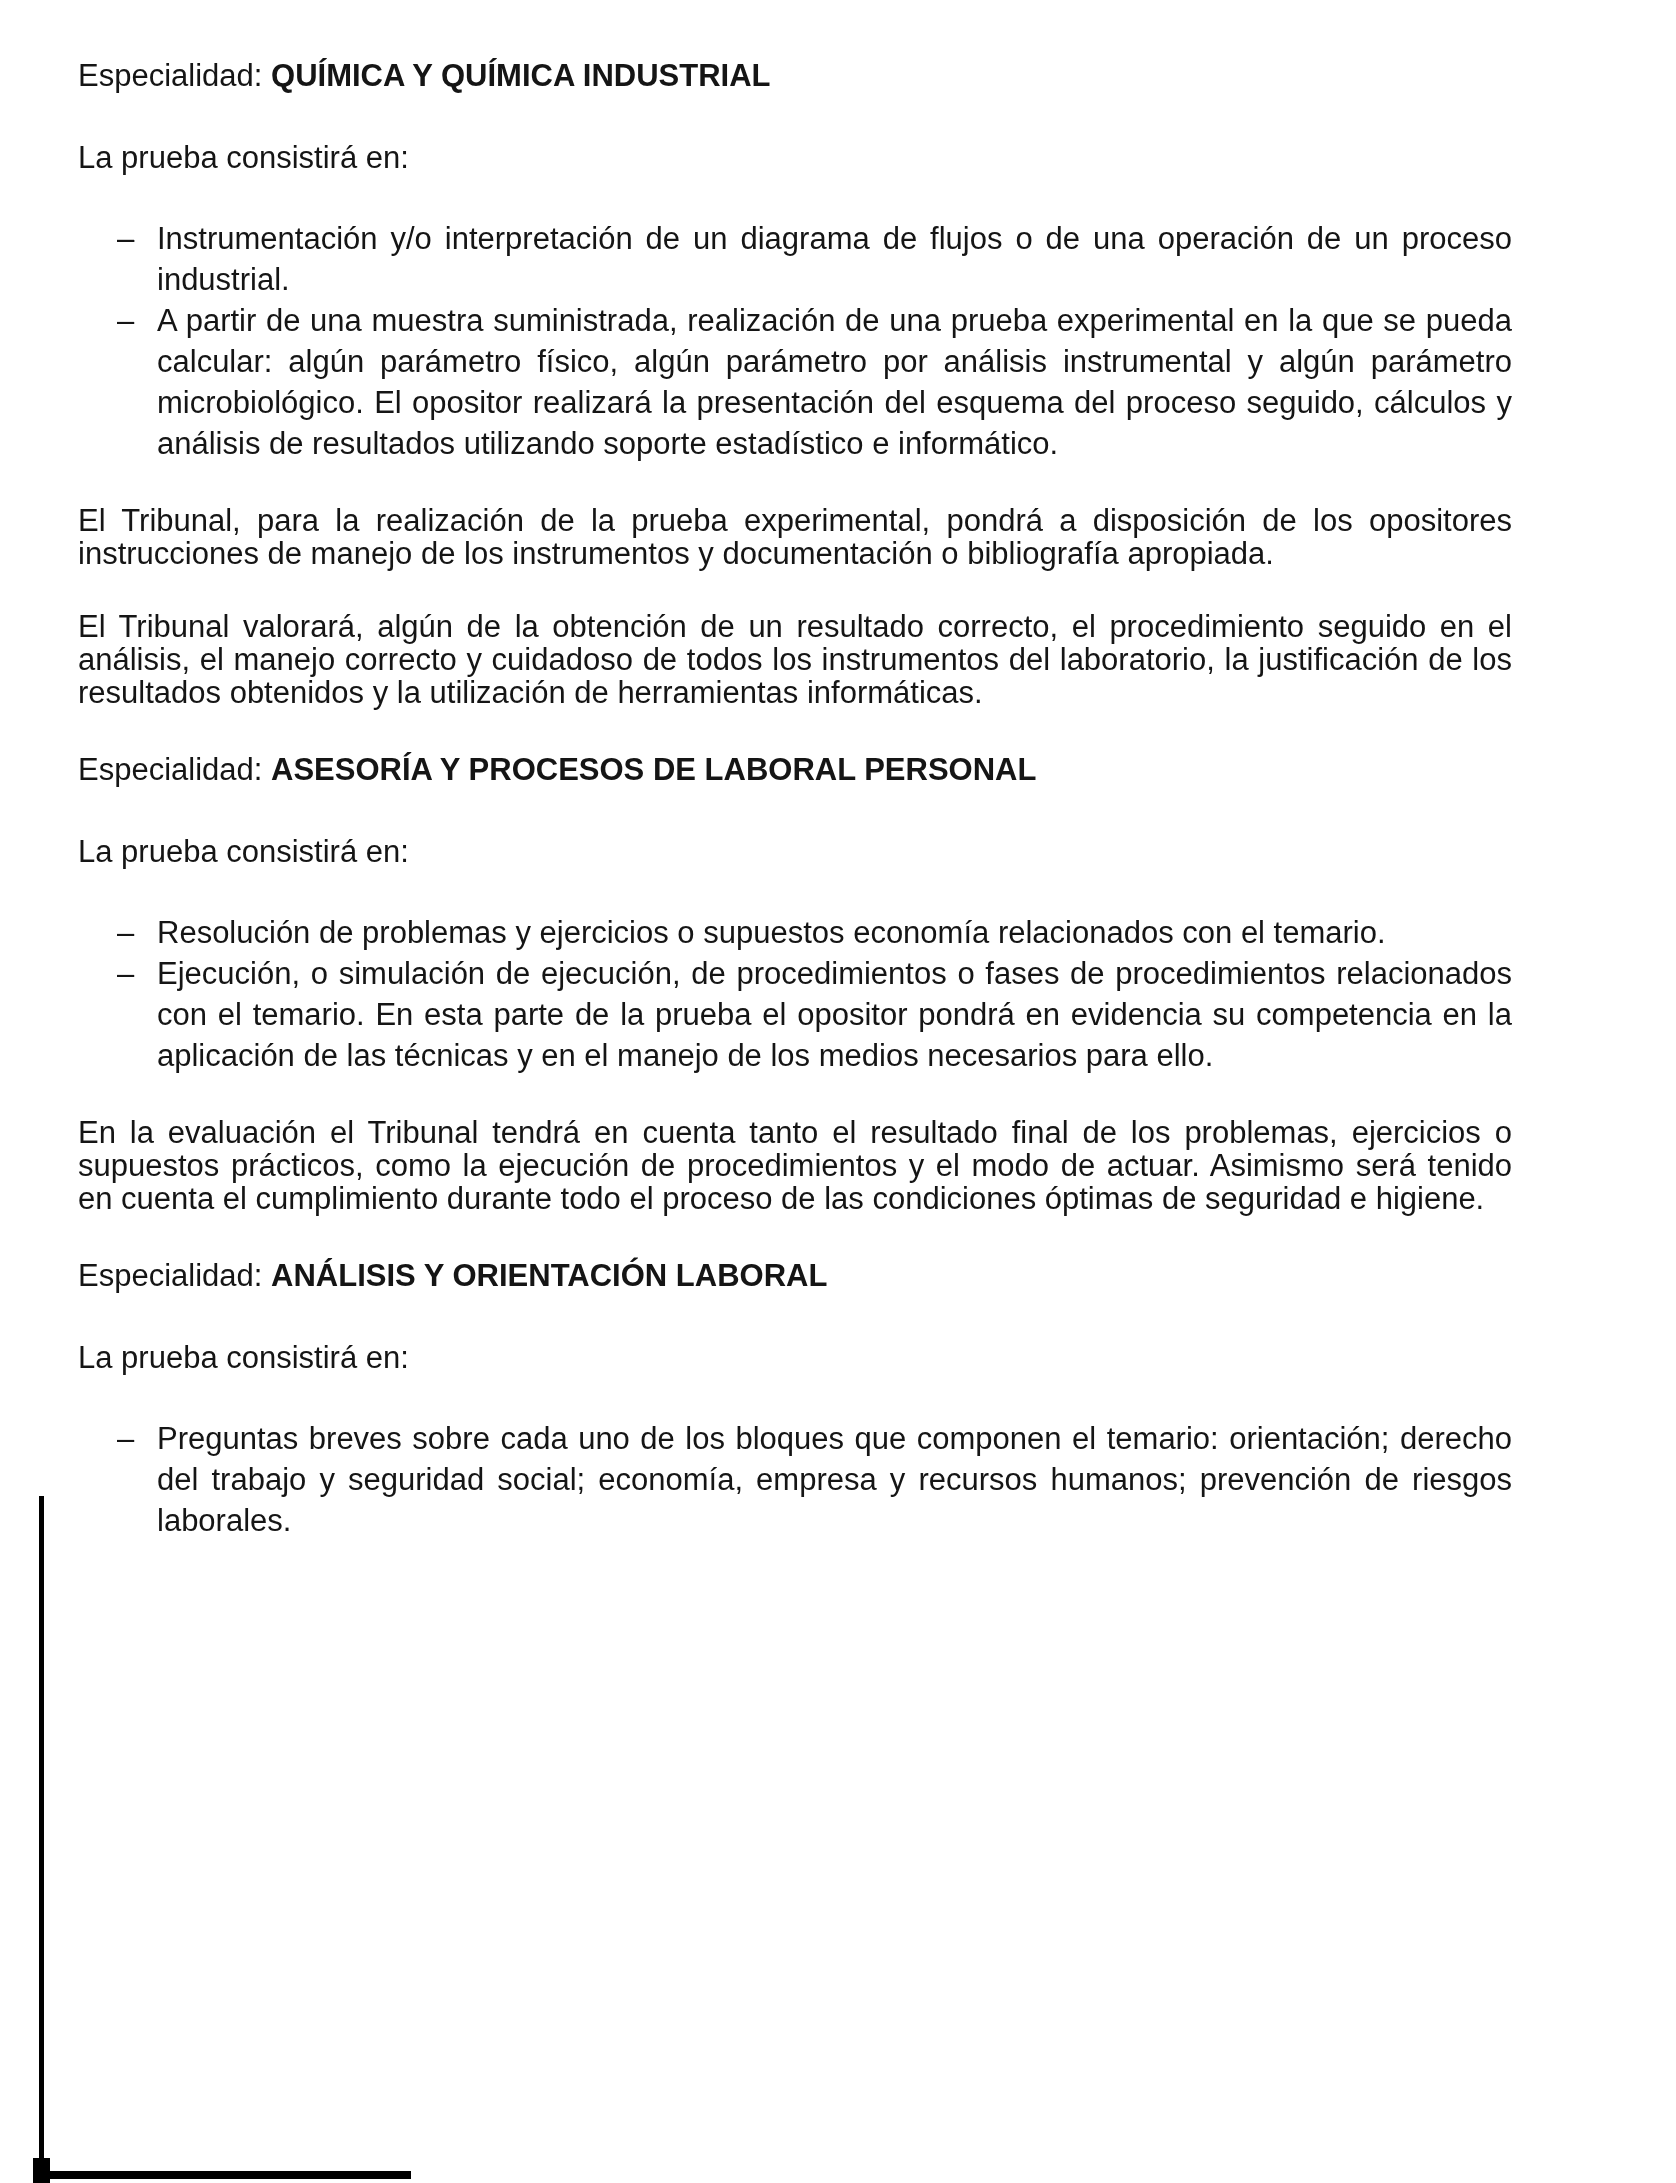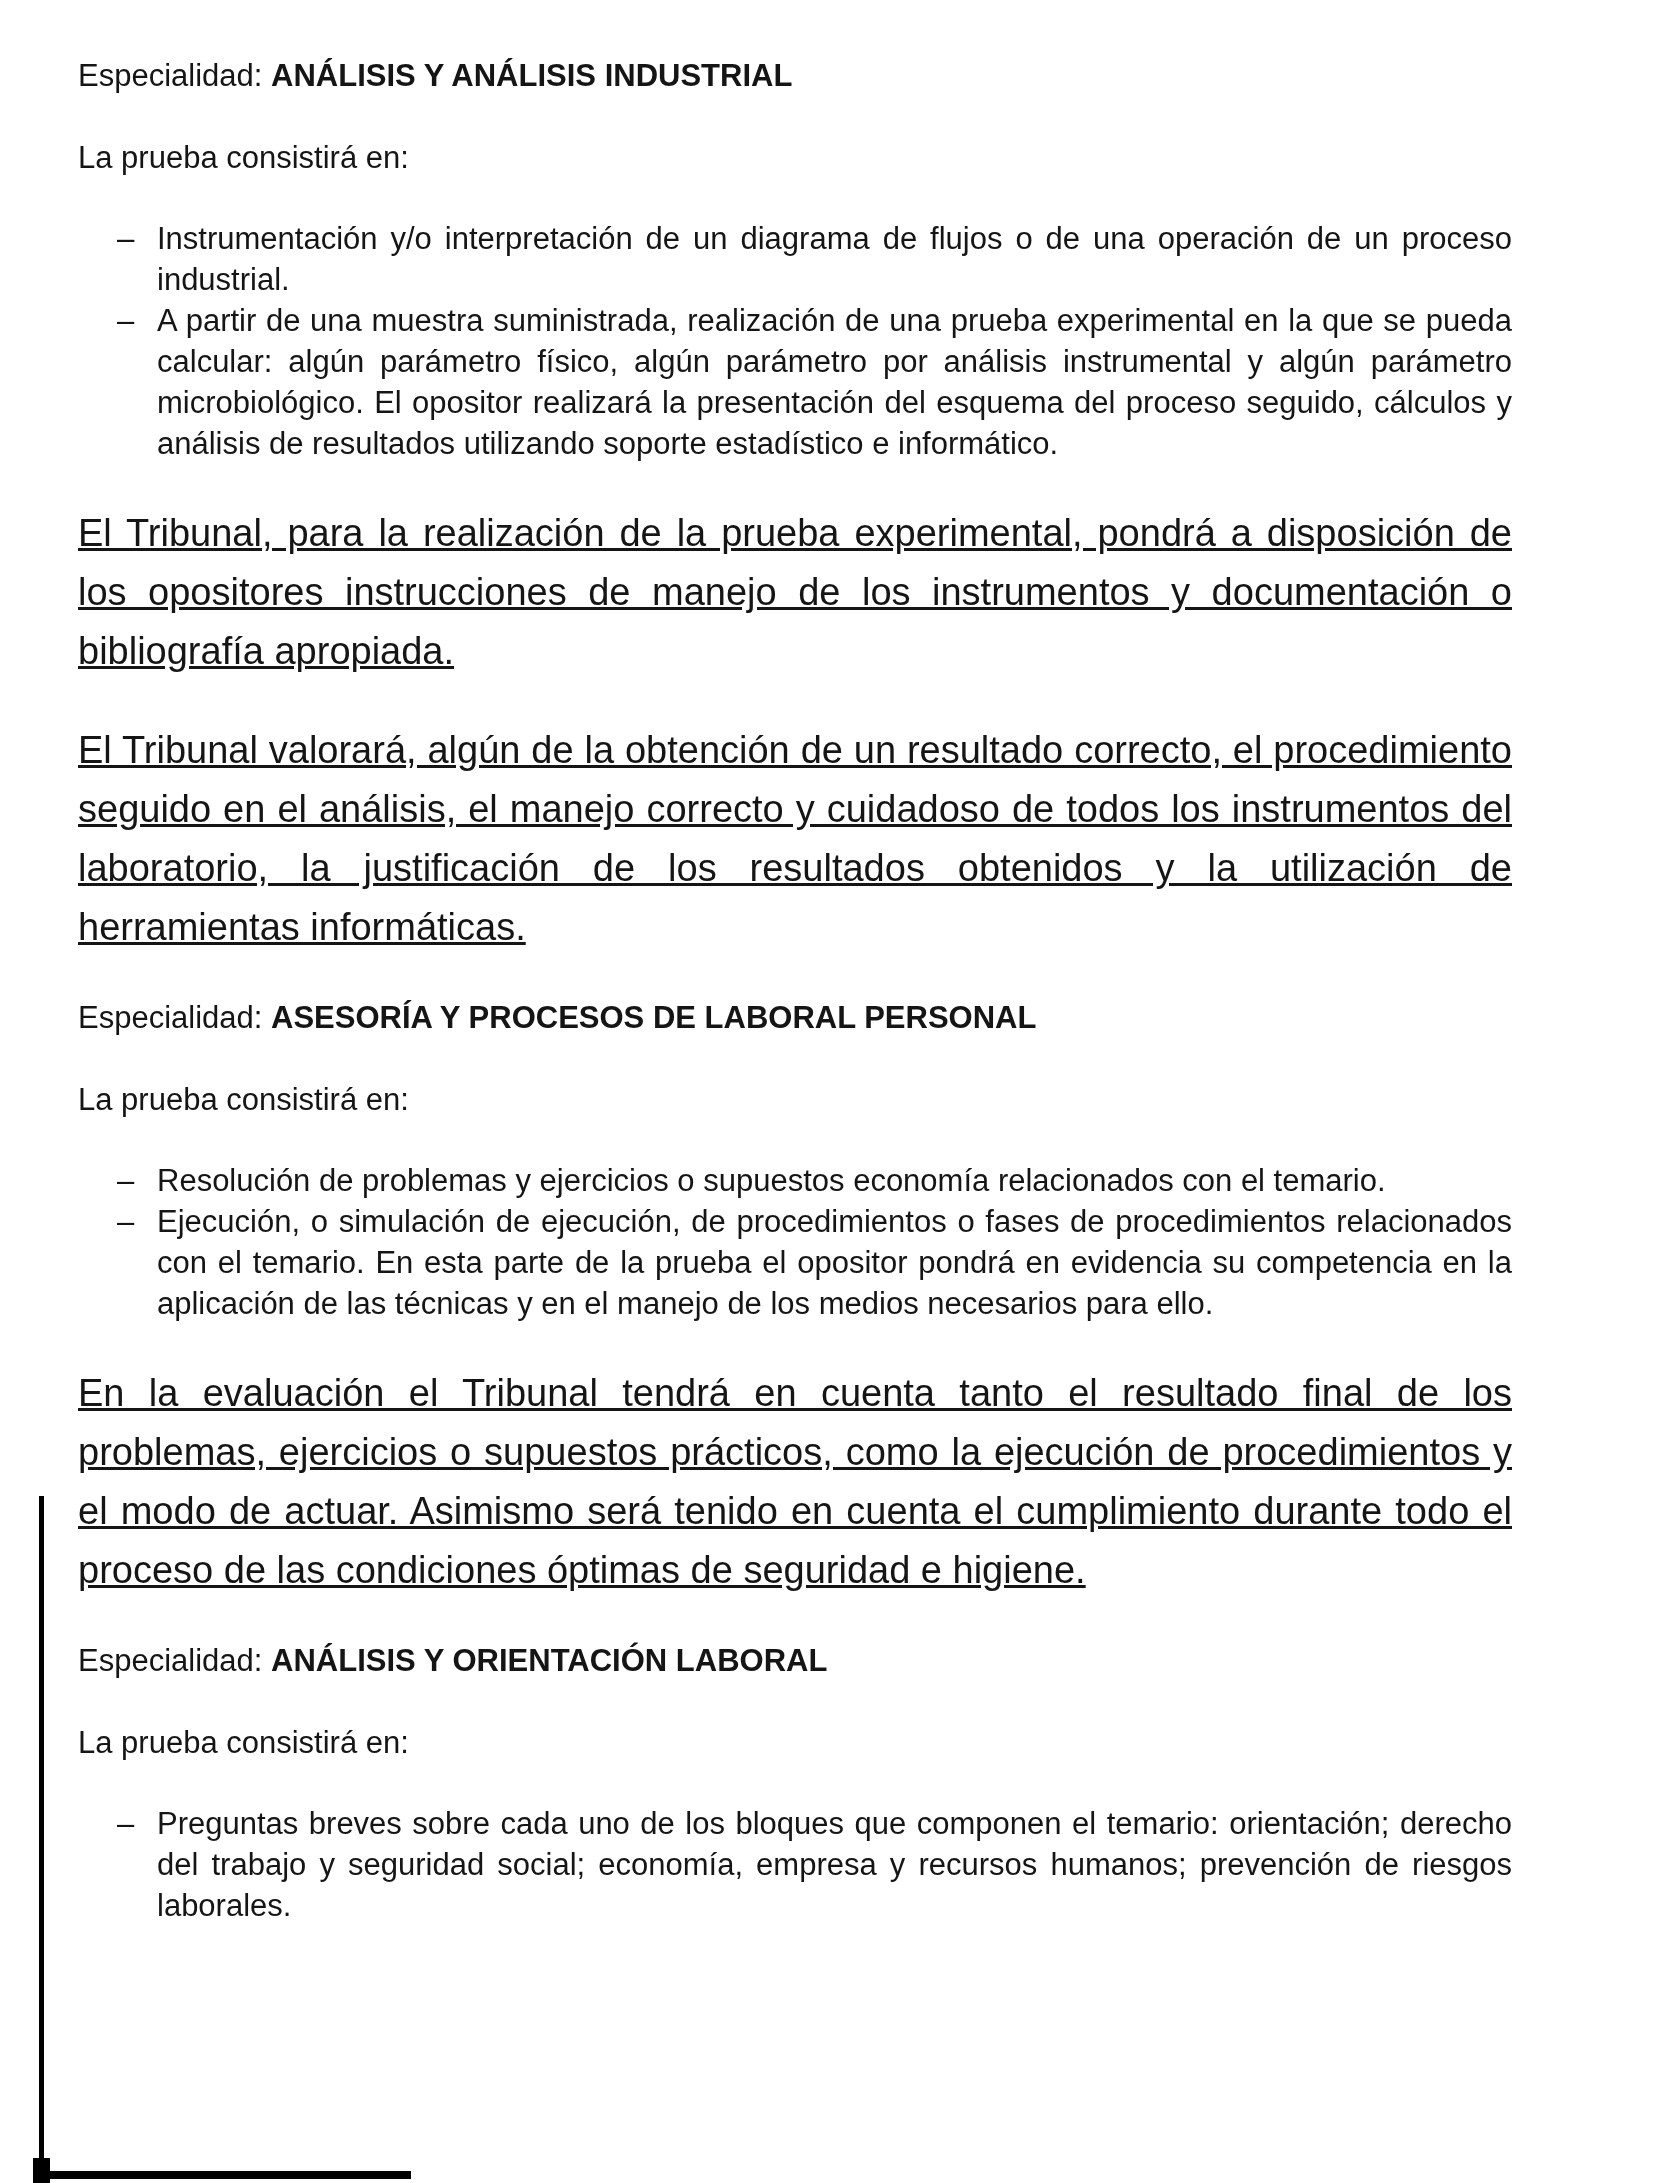--- a/index.html
+++ b/index.html
@@ -49,25 +49,24 @@
     font-size: 31px;
     line-height: 41px;
     text-align: justify;
   }
   ul.bullets li .dash {
     position: absolute;
     left: 39px;
     top: 0;
   }
   .para {
-    font-size: 38px;
-    line-height: 59px;
+    font-size: 31px;
+    line-height: 33px;
     text-align: justify;
     margin: 0 0 40px 0;
-    text-decoration: underline;
   }
   
   .artifact {
     position: absolute;
     background: #000;
   }
   .artifact.v-line {
     left: 39px;
     top: 1496px;
     width: 4.5px;
@@ -85,21 +84,21 @@
     width: 16.6px;
     height: 26px;
   }
 </style>
 </head>
 <body>
 
 <div class="page">
 
   <div class="section">
-    <p class="spec-heading"><span>Especialidad:</span><span> </span><span class="title">ANÁLISIS Y ANÁLISIS INDUSTRIAL</span></p>
+    <p class="spec-heading"><span>Especialidad:</span><span> </span><span class="title">QUÍMICA Y QUÍMICA INDUSTRIAL</span></p>
     <p class="intro">La prueba consistirá en:</p>
     <ul class="bullets">
       <li><span class="dash">–</span></li>
       <li><span class="dash">–</span><span>Instrumentación y/o interpretación de un diagrama de flujos o de una operación de un proceso industrial.</span></li>
       <li><span class="dash">–</span><span>A partir de una muestra suministrada, realización de una prueba experimental en la que se pueda calcular: algún parámetro físico, algún parámetro por análisis instrumental y algún parámetro microbiológico. El opositor realizará la presentación del esquema del proceso seguido, cálculos y análisis de resultados utilizando soporte estadístico e informático.</span></li>
     </ul>
     <p class="para">El Tribunal, para la realización de la prueba experimental, pondrá a disposición de los opositores instrucciones de manejo de los instrumentos y documentación o bibliografía apropiada.</p>
     <p class="para">El Tribunal valorará, algún de la obtención de un resultado correcto, el procedimiento seguido en el análisis, el manejo correcto y cuidadoso de todos los instrumentos del laboratorio, la justificación de los resultados obtenidos y la utilización de herramientas informáticas.</p>
   </div>
 

